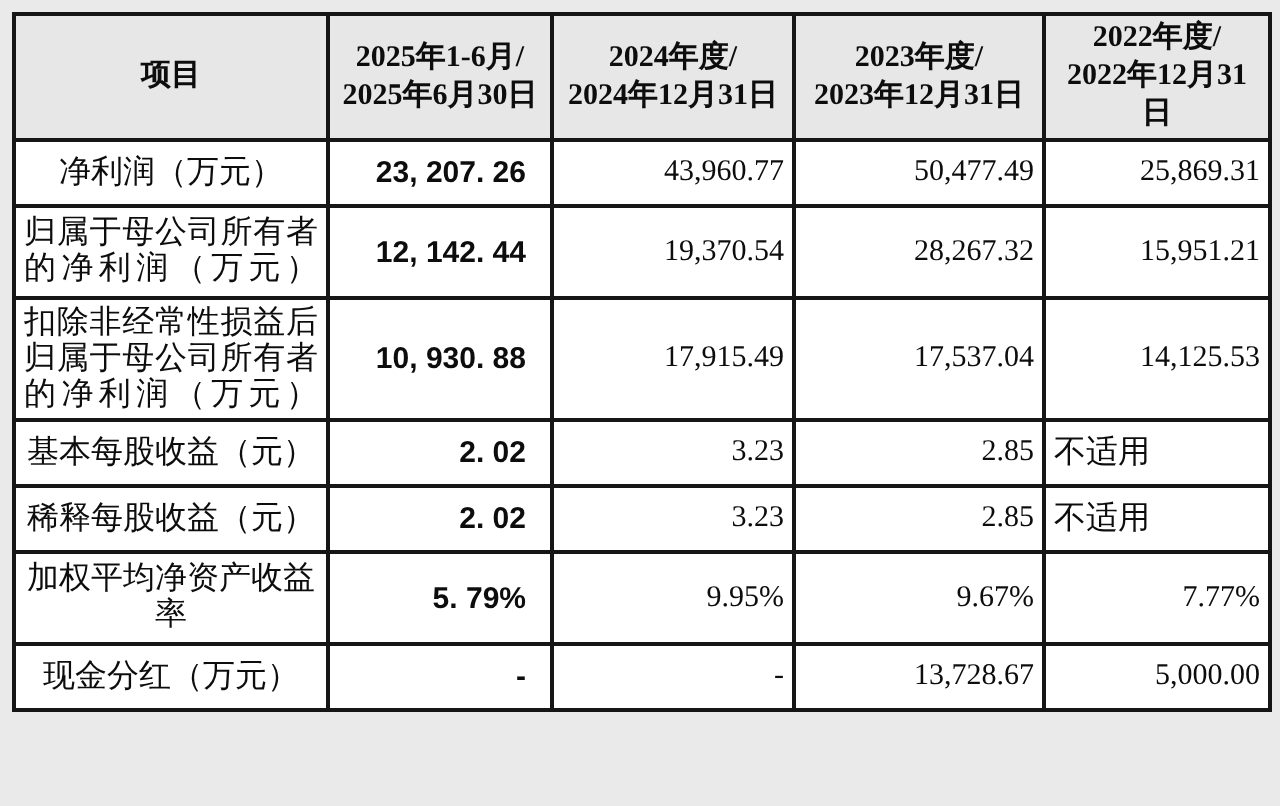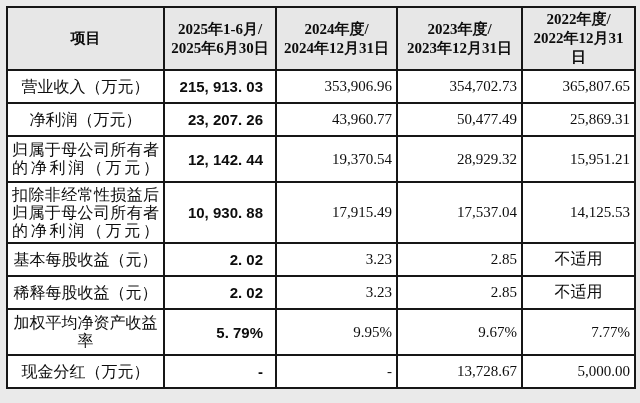--- a/index.html
+++ b/index.html
@@ -50,21 +50,21 @@
     text-align: right;
     padding-right: 10px;
     font-family: "Liberation Serif", "DejaVu Serif", serif;
   }
   td.num.b {
     font-weight: bold;
     font-family: "Liberation Sans", "DejaVu Sans", sans-serif;
     font-size: 15px;
     padding-right: 12px;
   }
-  td.num.center { text-align: center; padding-right: 4px; font-size: 16px; }
+  td.num.center { text-align: left; padding-right: 4px; font-size: 16px; }
   tr.h1 td { height: 27px; }
   tr.h2 td { height: 40px; }
   tr.h3 td { height: 55px; }
   col.c0 { width: 157px; }
   col.c1 { width: 112px; }
   col.c2 { width: 121px; }
   col.c3 { width: 125px; }
   col.c4 { width: 113px; }
 </style>
 </head>
@@ -87,39 +87,32 @@
         <th>2024年度/
 2024年12月31日</th>
         <th>2023年度/
 2023年12月31日</th>
         <th>2022年度/
 2022年12月31日</th>
       </tr>
     </thead>
     <tbody>
       <tr class="h1">
-        <td class="label">营业收入（万元）</td>
-        <td class="num b">215, 913. 03</td>
-        <td class="num">353,906.96</td>
-        <td class="num">354,702.73</td>
-        <td class="num">365,807.65</td>
-      </tr>
-      <tr class="h1">
         <td class="label">净利润（万元）</td>
         <td class="num b">23, 207. 26</td>
         <td class="num">43,960.77</td>
         <td class="num">50,477.49</td>
         <td class="num">25,869.31</td>
       </tr>
       <tr class="h2">
         <td class="label dist">归属于母公司所有者
 的净利润（万元）</td>
         <td class="num b">12, 142. 44</td>
         <td class="num">19,370.54</td>
-        <td class="num">28,929.32</td>
+        <td class="num">28,267.32</td>
         <td class="num">15,951.21</td>
       </tr>
       <tr class="h3">
         <td class="label dist">扣除非经常性损益后
 归属于母公司所有者
 的净利润（万元）</td>
         <td class="num b">10, 930. 88</td>
         <td class="num">17,915.49</td>
         <td class="num">17,537.04</td>
         <td class="num">14,125.53</td>

